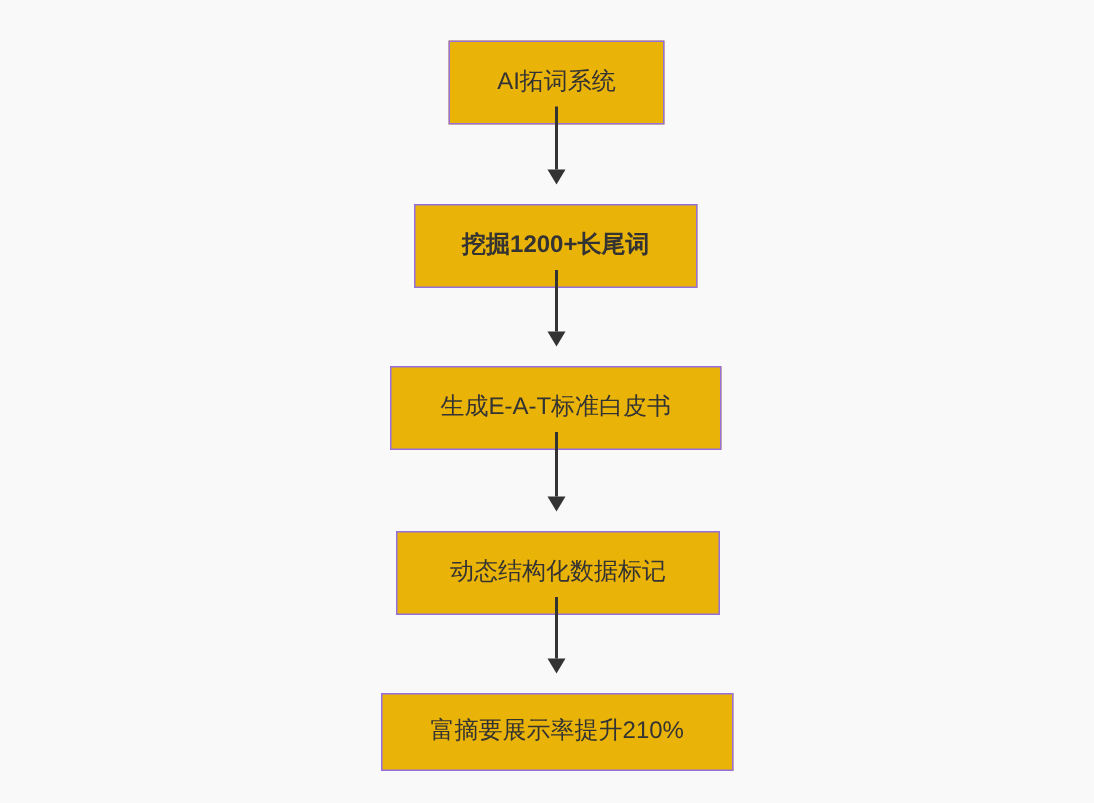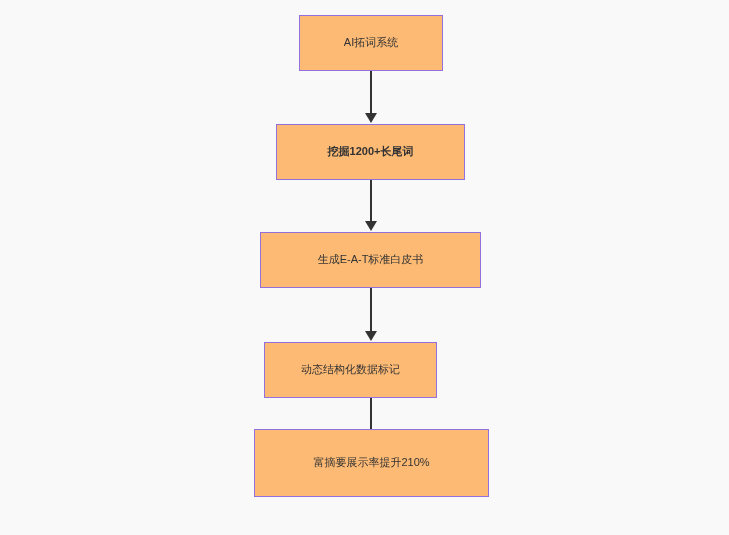--- a/index.html
+++ b/index.html
@@ -12,36 +12,37 @@
     overflow: hidden;
   }
   .diagram {
     position: relative;
     width: 729px;
     height: 535px;
   }
   .node {
     position: absolute;
     box-sizing: border-box;
-    background: #fdba74;
+    background: #eab308;
     border: 1.5px solid #9370DB;
     color: #333333;
-    font-size: 11px;
+    font-size: 16px;
     line-height: 1.2;
     display: flex;
     align-items: center;
     justify-content: center;
     text-align: center;
     white-space: nowrap;
+    margin-top: 12px;
   }
   .n1 { left: 299px; top: 15px;  width: 144px; height: 56px; }
   .n2 { left: 276px; top: 124px; width: 189px; height: 56px; font-weight: bold; }
   .n3 { left: 260px; top: 232px; width: 221px; height: 56px; }
-  .n4 { left: 264px; top: 342px; width: 173px; height: 56px; }
-  .n5 { left: 254px; top: 429px; width: 235px; height: 68px; }
+  .n4 { left: 264px; top: 342px; width: 216px; height: 56px; }
+  .n5 { left: 254px; top: 450px; width: 235px; height: 52px; }
 
   .arrow {
     position: absolute;
     left: 365px;            
     width: 12px;
     display: flex;
     flex-direction: column;
     align-items: center;
   }
   .arrow .line {

